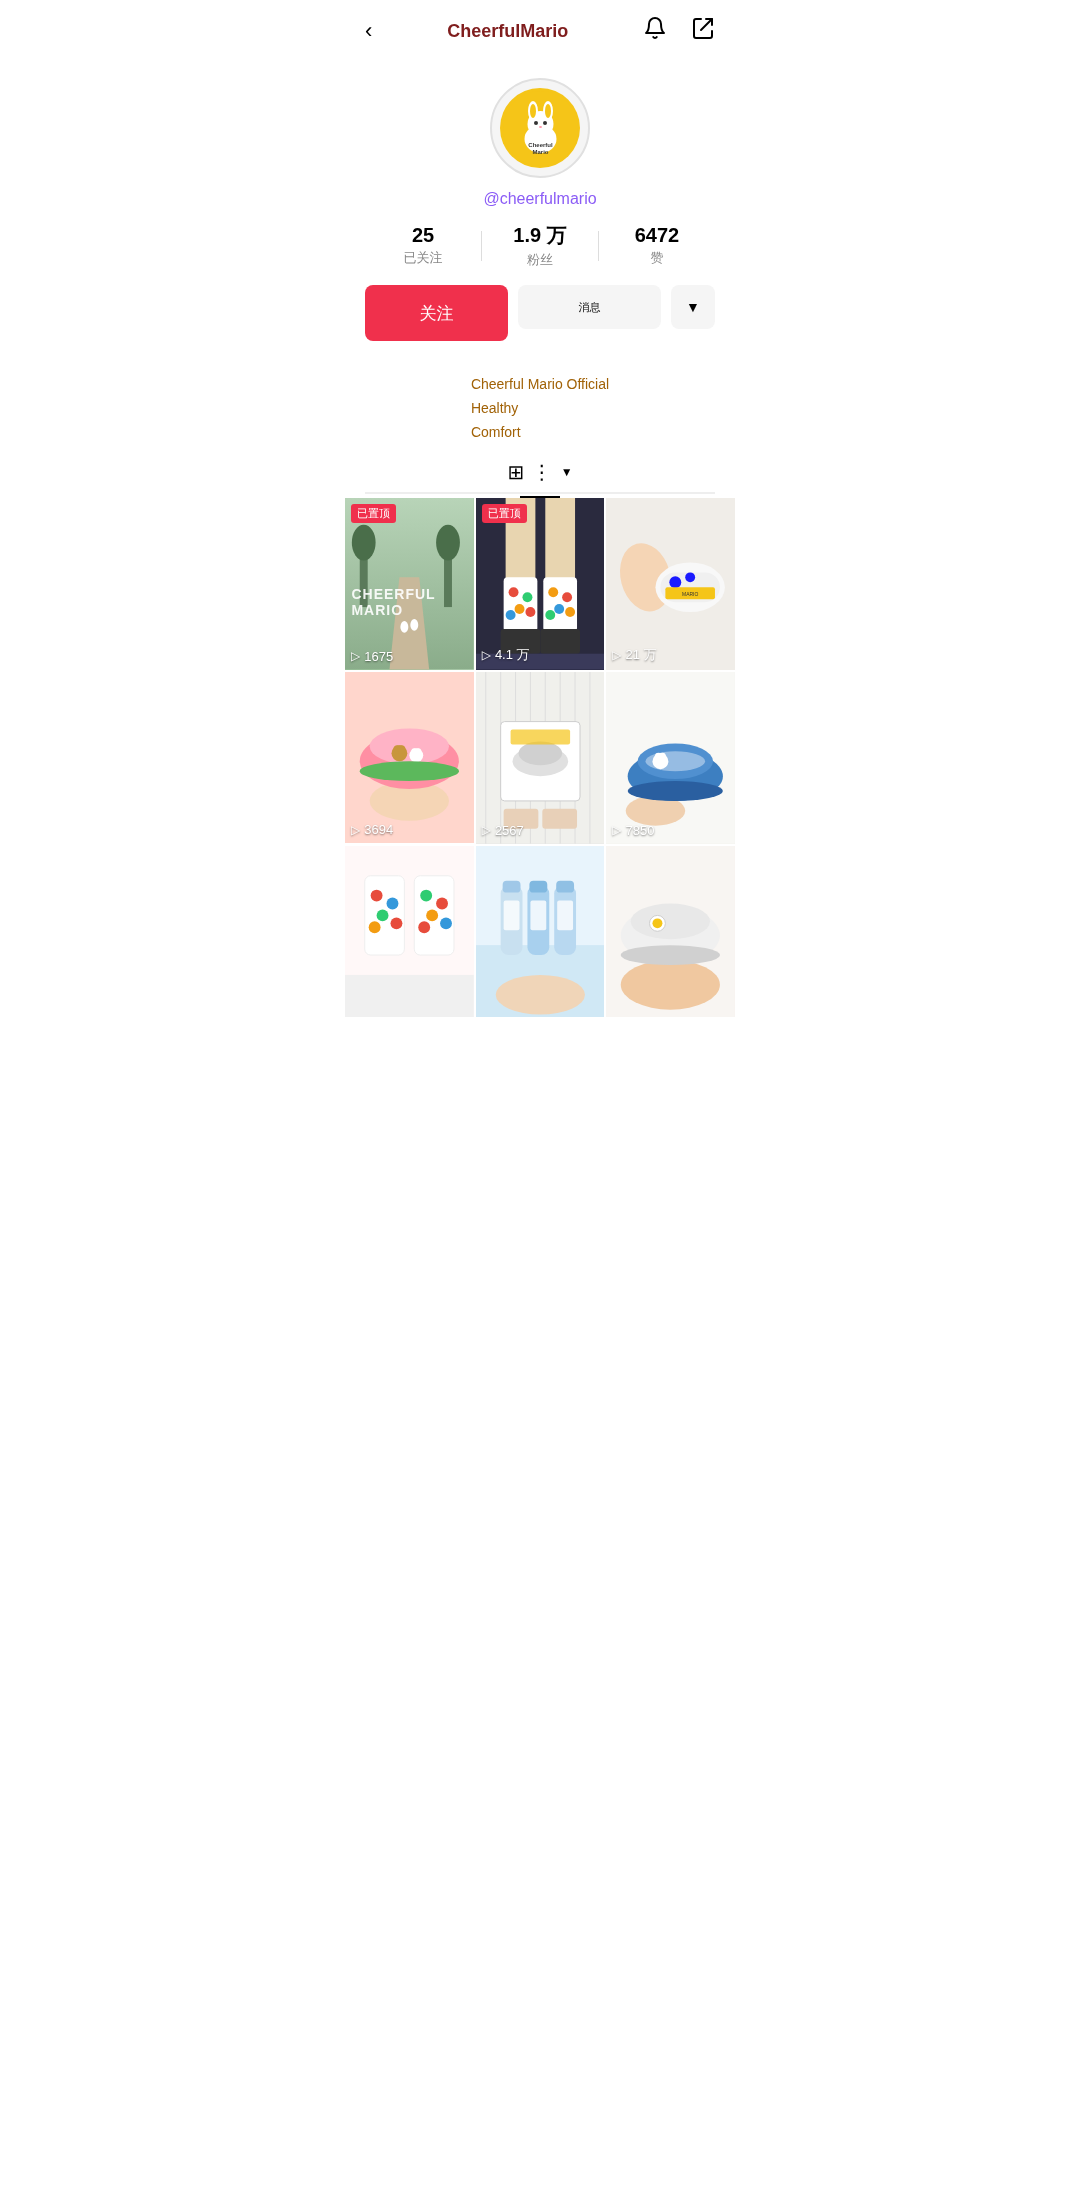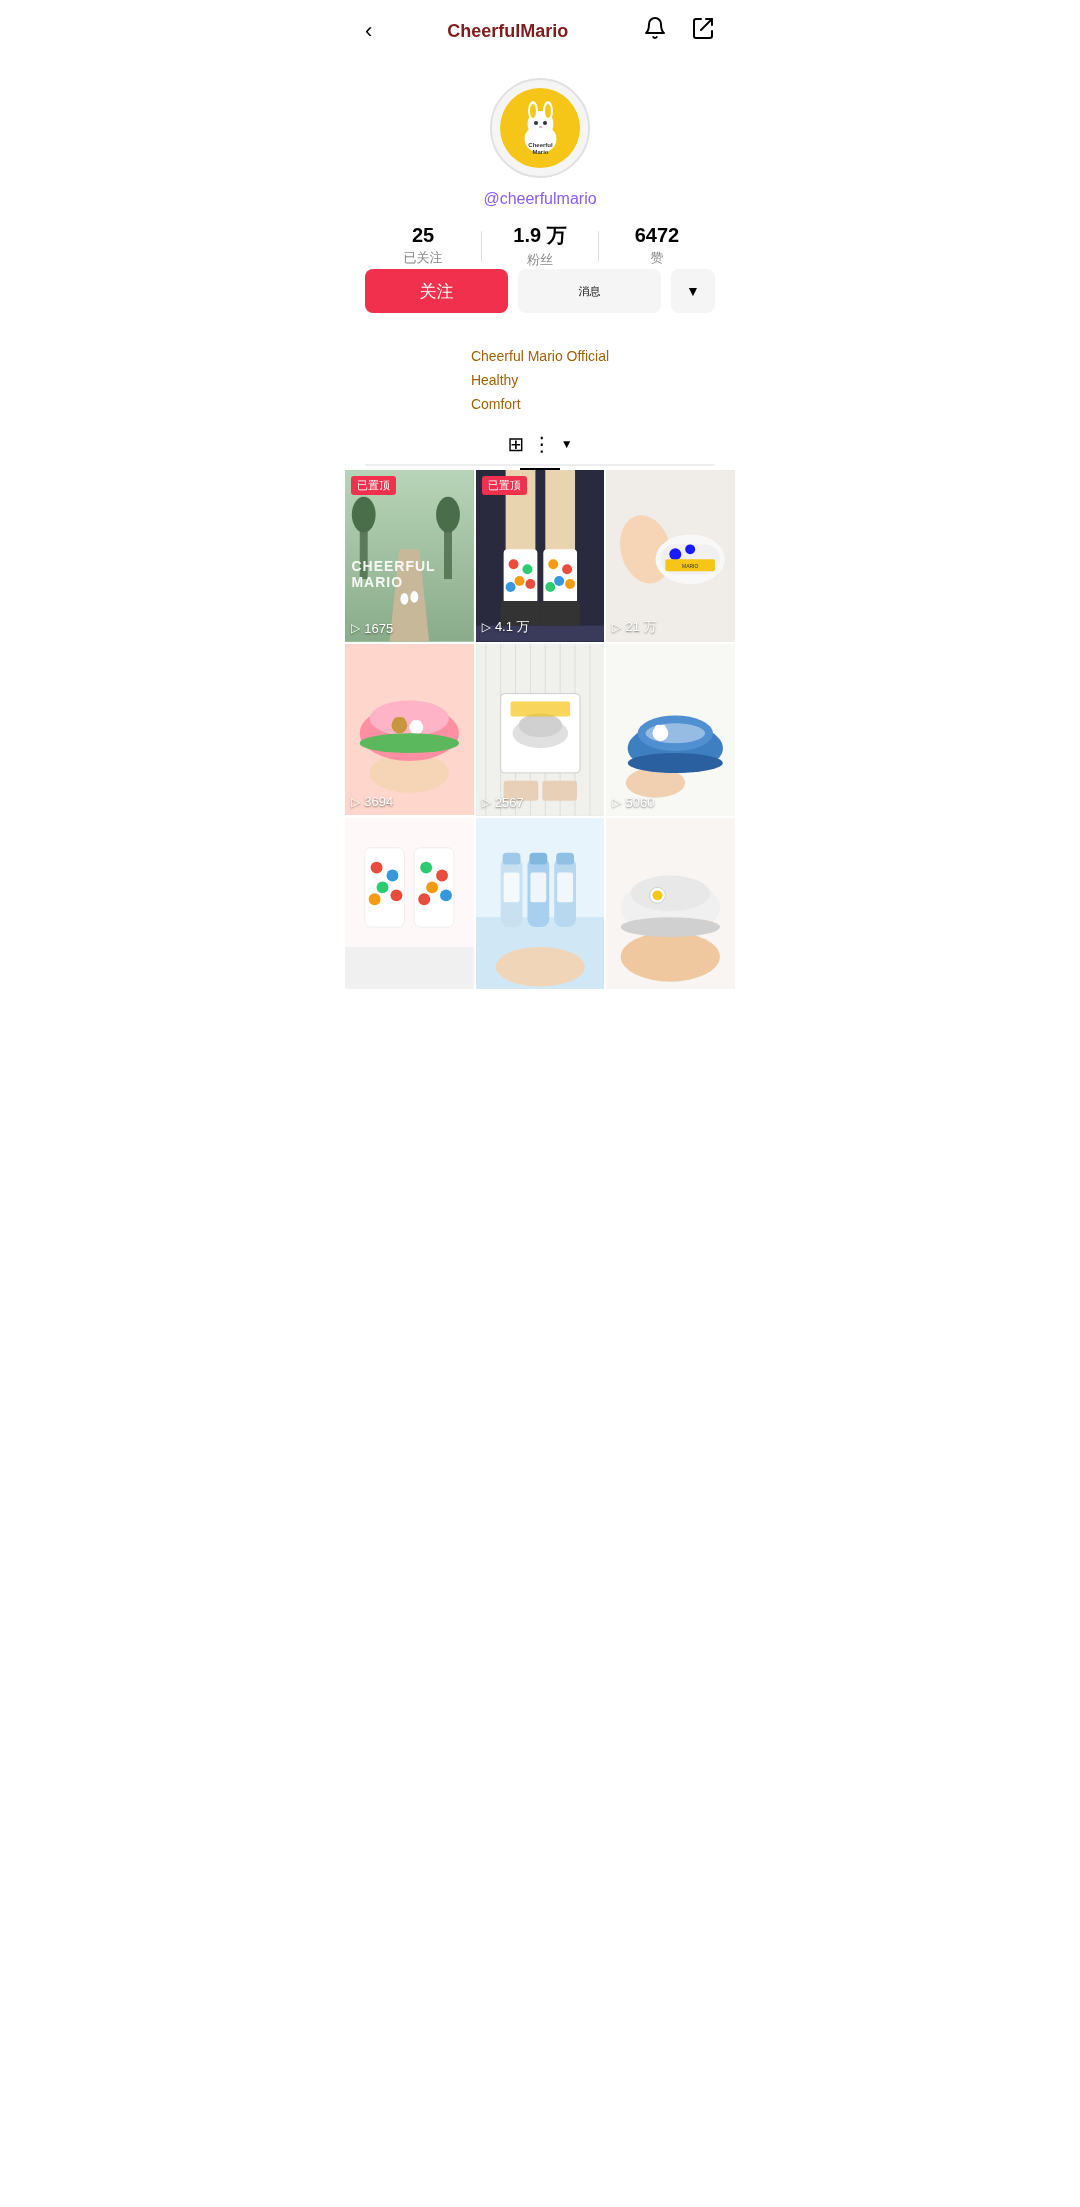--- a/index.html
+++ b/index.html
@@ -74,20 +74,21 @@
       color: #8b5cf6;
       margin-bottom: 14px;
     }
 
     
     .stats-row {
       display: flex;
       align-items: center;
       justify-content: center;
       width: 100%;
+      margin-bottom: 16px;
     }
     .stat-item {
       display: flex;
       flex-direction: column;
       align-items: center;
       flex: 1;
     }
     .stat-number {
       font-size: 20px;
       font-weight: 700;
@@ -110,21 +111,21 @@
       gap: 10px;
       width: 100%;
       margin-bottom: 16px;
     }
     .btn-follow {
       flex: 2;
       background: #f0304c;
       color: #fff;
       border: none;
       border-radius: 8px;
-      height: 44px;
+      height: 56px;
       font-size: 17px;
       font-weight: 500;
       cursor: pointer;
     }
     .btn-message {
       flex: 2;
       background: #f5f5f5;
       color: #000;
       border: none;
       border-radius: 8px;
@@ -477,21 +478,21 @@
       <ellipse cx="70" cy="90" rx="30" ry="10" fill="#fff" opacity="0.4"></ellipse>
 
       <circle cx="55" cy="90" r="8" fill="white"></circle>
       <circle cx="53" cy="85" r="3.5" fill="white"></circle>
       <circle cx="57" cy="85" r="3.5" fill="white"></circle>
 
       <ellipse cx="70" cy="120" rx="48" ry="10" fill="#2a5fa0"></ellipse>
     </svg>
     <div class="video-views">
       <span class="play-icon">▷</span>
-      <span>5060</span>
+      <span>7850</span>
     </div>
   </div>
 
   <div class="video-item" style="background:#fff8f8;">
     <svg width="100%" height="100%" viewBox="0 0 130 173" preserveAspectRatio="xMidYMid slice">
       <rect width="130" height="173" fill="#fff8f8"></rect>
 
       <rect x="20" y="30" width="40" height="80" rx="6" fill="white" stroke="#eee" stroke-width="1"></rect>
       <rect x="70" y="30" width="40" height="80" rx="6" fill="white" stroke="#eee" stroke-width="1"></rect>
 

